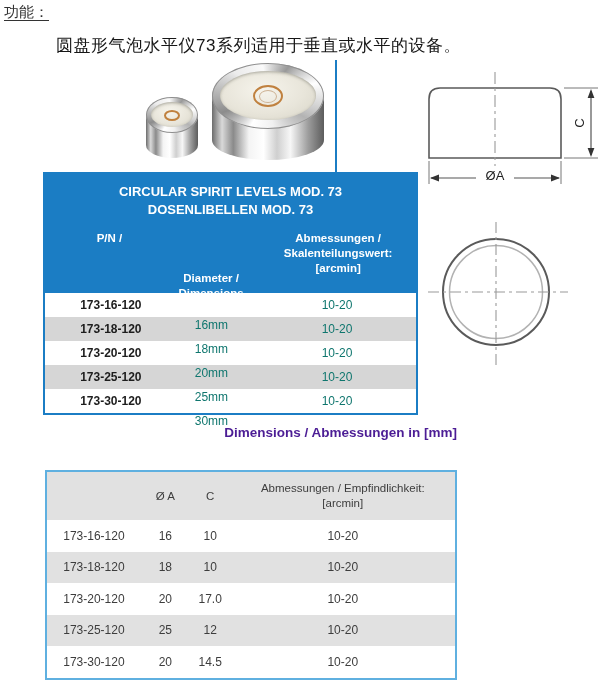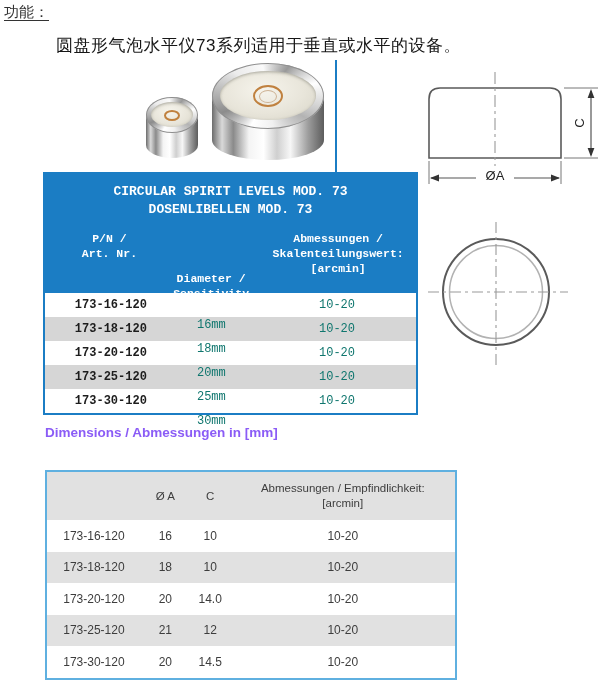--- a/index.html
+++ b/index.html
@@ -33,34 +33,34 @@
   .lvl-large .lvl-body { border-radius: 0 0 56px 56px / 0 0 20px 20px; }
 
   .blue-vline { position:absolute; left:335px; top:60px; width:2px; height:112px; background:#1b7dc4; }
 
   
   .draw-side { position:absolute; left:415px; top:72px; }
   .draw-circle { position:absolute; left:428px; top:220px; }
   svg text { font-family:"Liberation Sans", sans-serif; }
 
   
-  .t1 { position:absolute; left:43px; top:172px; width:375px;font-family:Liberation Mono, monospace; }
+  .t1 { position:absolute; left:43px; top:172px; width:375px; }
   .t1-head { height:121px; background:#1b7dc4; color:#fff; text-align:center; padding-top:11px; }
   .t1-title { font-size:13px; font-weight:bold; line-height:1.35; }
   .t1-cols { display:flex; margin-top:13px; font-size:11.5px; font-weight:bold; line-height:1.32; }
   .t1-c1 { width:30%;margin-left:12px; } .t1-c2 { width:26%;margin-top:40px; } .t1-c3 { width:44%; }
   .t1-body { border:2px solid #1b7dc4; border-top:none; background:#fff; }
   .t1-row { display:flex; height:24px; align-items:center; font-size:12px; text-align:center; }
   .t1-row.alt { background:#d6d6d6; }
   .t1-row .t1-c1 { font-weight:bold; color:#1d1d1d; }
   .t1-row .t1-c2, .t1-row .t1-c3 { color:#0f766e; }
 
   
-  .dims-heading { position:absolute; left:45px; top:423px; width:412px; text-align:left;
-    font-weight:bold; font-size:13.5px; color:#8b5cf6; line-height:1.45; }
+  .dims-heading { position:absolute; left:45px; top:423px; width:412px; text-align:right;
+    font-weight:bold; font-size:13.5px; color:#4c1d95; line-height:1.45; }
 
   
   .t2 { position:absolute; left:45px; top:470px; width:412px; border:2px solid #5fb0e0; background:#fff; }
   .t2-row { display:flex; align-items:center; text-align:center; }
   .t2-head { height:48px; background:#e1e1e1; font-size:11.5px; color:#3d3d3d; line-height:1.3; }
   .t2-body-row { height:31.5px; font-size:12px; color:#3d3d3d; }
   .t2-body-row.alt { background:#e1e1e1; }
   .t2-c1 { width:23%; } .t2-c2 { width:12%; } .t2-c3 { width:10%; } .t2-c4 { width:55%; }
 </style>
 </head>
@@ -118,25 +118,24 @@
     <line x1="68" y1="2" x2="68" y2="146" stroke="#9a9a9a" stroke-width="1.1" stroke-dasharray="11 4 3 4"></line>
   </svg>
 
   <div class="t1">
     <div class="t1-head">
       <div class="t1-title">CIRCULAR SPIRIT LEVELS MOD. 73</div>
       <div class="t1-title">DOSENLIBELLEN MOD. 73</div>
       <div class="t1-cols">
         <div class="t1-c1">
           <span style="display:block">P/N /</span>
-          <span style="display:block">Art. Nr.</span>
         </div>
         <div class="t1-c2">
           <span style="display:block">Diameter /</span>
-          <span style="display:block">Sensitivity</span>
+          <span style="display:block">Dimensions</span>
           <span style="display:block">Ø A</span>
         </div>
         <div class="t1-c3">
           <span style="display:block">Abmessungen /</span>
           <span style="display:block">Skalenteilungswert:</span>
           <span style="display:block">[arcmin]</span>
         </div>
       </div>
     </div>
     <div class="t1-body">
@@ -190,26 +189,26 @@
     </div>
     <div class="t2-row t2-body-row alt">
       <div class="t2-c1">173-18-120</div>
       <div class="t2-c2">18</div>
       <div class="t2-c3">10</div>
       <div class="t2-c4">10-20</div>
     </div>
     <div class="t2-row t2-body-row">
       <div class="t2-c1">173-20-120</div>
       <div class="t2-c2">20</div>
-      <div class="t2-c3">14.0</div>
+      <div class="t2-c3">17.0</div>
       <div class="t2-c4">10-20</div>
     </div>
     <div class="t2-row t2-body-row alt">
       <div class="t2-c1">173-25-120</div>
-      <div class="t2-c2">21</div>
+      <div class="t2-c2">25</div>
       <div class="t2-c3">12</div>
       <div class="t2-c4">10-20</div>
     </div>
     <div class="t2-row t2-body-row">
       <div class="t2-c1">173-30-120</div>
       <div class="t2-c2">20</div>
       <div class="t2-c3">14.5</div>
       <div class="t2-c4">10-20</div>
     </div>
   </div>

